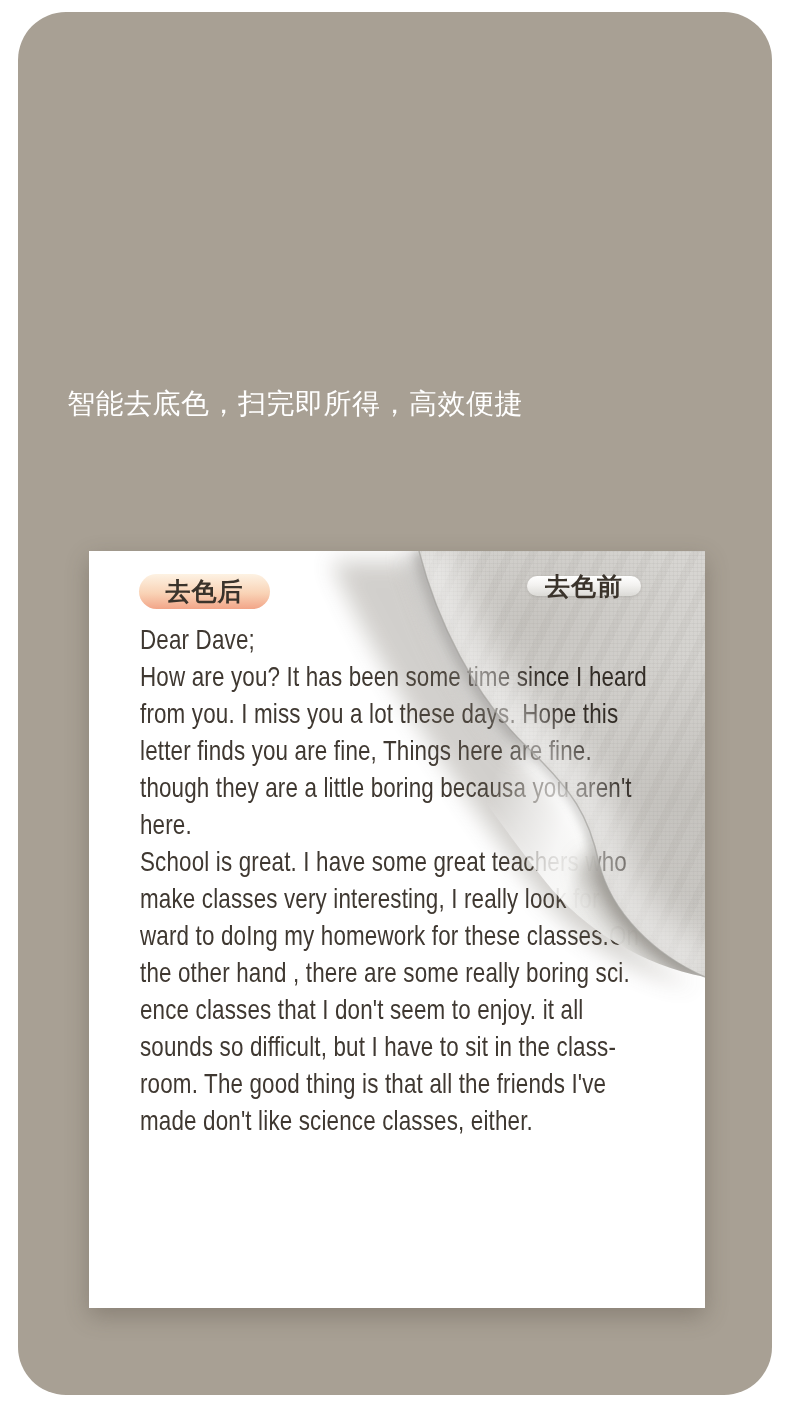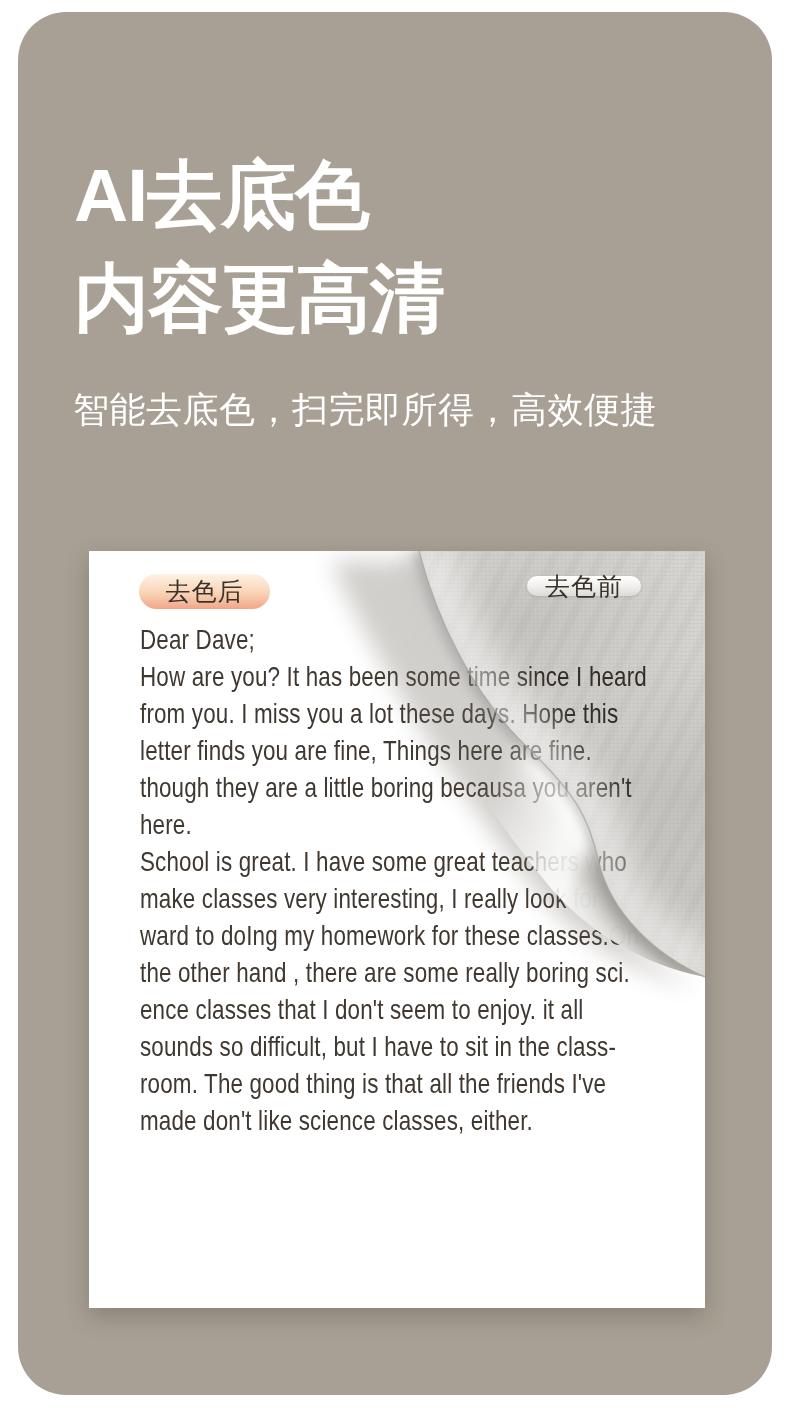--- a/index.html
+++ b/index.html
@@ -13,23 +13,23 @@
     background:var(--card_bg,#a8a094);
     border-radius:48px;
   }
   .headline{
     position:absolute;left:56px;top:132px;margin:0;
     color:var(--headline_text,#ffffff);
     font-size:75px;font-weight:700;line-height:103px;letter-spacing:-1px;
   }
   .headline .tline{display:block;white-space:nowrap;}
   .subtitle{
-    position:absolute;left:49px;top:367px;margin:6px;
+    position:absolute;left:49px;top:367px;margin:0;
     color:var(--headline_text,#ffffff);
-    font-size:36px;font-weight:400;line-height:50px;white-space:nowrap;letter-spacing:0.5px;text-align:right;
+    font-size:28px;font-weight:400;line-height:50px;white-space:nowrap;letter-spacing:0.5px;text-align:right;
   }
   .letter{
     position:absolute;left:71px;top:539px;width:616px;height:757px;
     background:var(--paper_bg,#ffffff);
     box-shadow:0 8px 22px rgba(70,62,52,0.32);
   }
   .letter-text{
     position:absolute;left:51px;top:70px;
     font-size:28px;line-height:37px;color:var(--letter_text,#3f3831);
     white-space:pre;letter-spacing:0.2px;
@@ -46,42 +46,38 @@
       repeating-linear-gradient(0deg, rgba(158,155,150,0.12) 0px, rgba(158,155,150,0.12) 1px, transparent 1px, transparent 4px),
       repeating-linear-gradient(115deg, rgba(140,136,130,0.07) 0px, rgba(140,136,130,0.07) 8px, transparent 8px, transparent 21px),
       radial-gradient(240px 170px at 440px 70px, rgba(186,183,178,0.55), transparent 70%),
       radial-gradient(280px 210px at 590px 250px, rgba(181,178,173,0.50), transparent 70%),
       radial-gradient(230px 180px at 560px 390px, rgba(189,186,181,0.45), transparent 70%),
       linear-gradient(160deg, rgba(214,211,207,0.25), rgba(186,183,178,0.45));
   }
   .curl{position:absolute;left:0;top:0;pointer-events:none;}
   .badge{
     position:absolute;display:flex;align-items:center;justify-content:center;
-    font-size:25px;font-weight:400;color:var(--badge_text,#3a332b);
+    font-size:25px;font-weight:700;color:var(--badge_text,#3a332b);
     letter-spacing:1px;white-space:nowrap;
   }
   .badge-after{
     left:50px;top:23px;width:131px;height:35px;border-radius:18px;
     background:linear-gradient(180deg, var(--badge_after_top,#fdf2e3) 0%, #f9d3b6 55%, var(--badge_after_bottom,#f2a588) 100%);
   }
   .badge-before{
     left:438px;top:25px;width:114px;height:20px;border-radius:17px;
     background:linear-gradient(180deg, var(--badge_before_top,#ffffff) 0%, #f3f2f0 45%, var(--badge_before_bottom,#dbdad6) 100%);
     box-shadow:0 1px 3px rgba(60,55,48,0.15);
   }
 </style>
 </head>
 <body>
 
 <div class="card">
 
-  <h1 class="headline">
-    <span class="tline">AI去底色</span>
-    <span class="tline">内容更高清</span>
-  </h1>
 
   <p class="subtitle">智能去底色，扫完即所得，高效便捷</p>
 
   <div class="letter">
 
     <div class="letter-text">Dear Dave;
 How are you? It has been some time since I heard
 from you. I miss you a lot these days. Hope this
 letter finds you are fine, Things here are fine.
 though they are a little boring becausa you aren't

